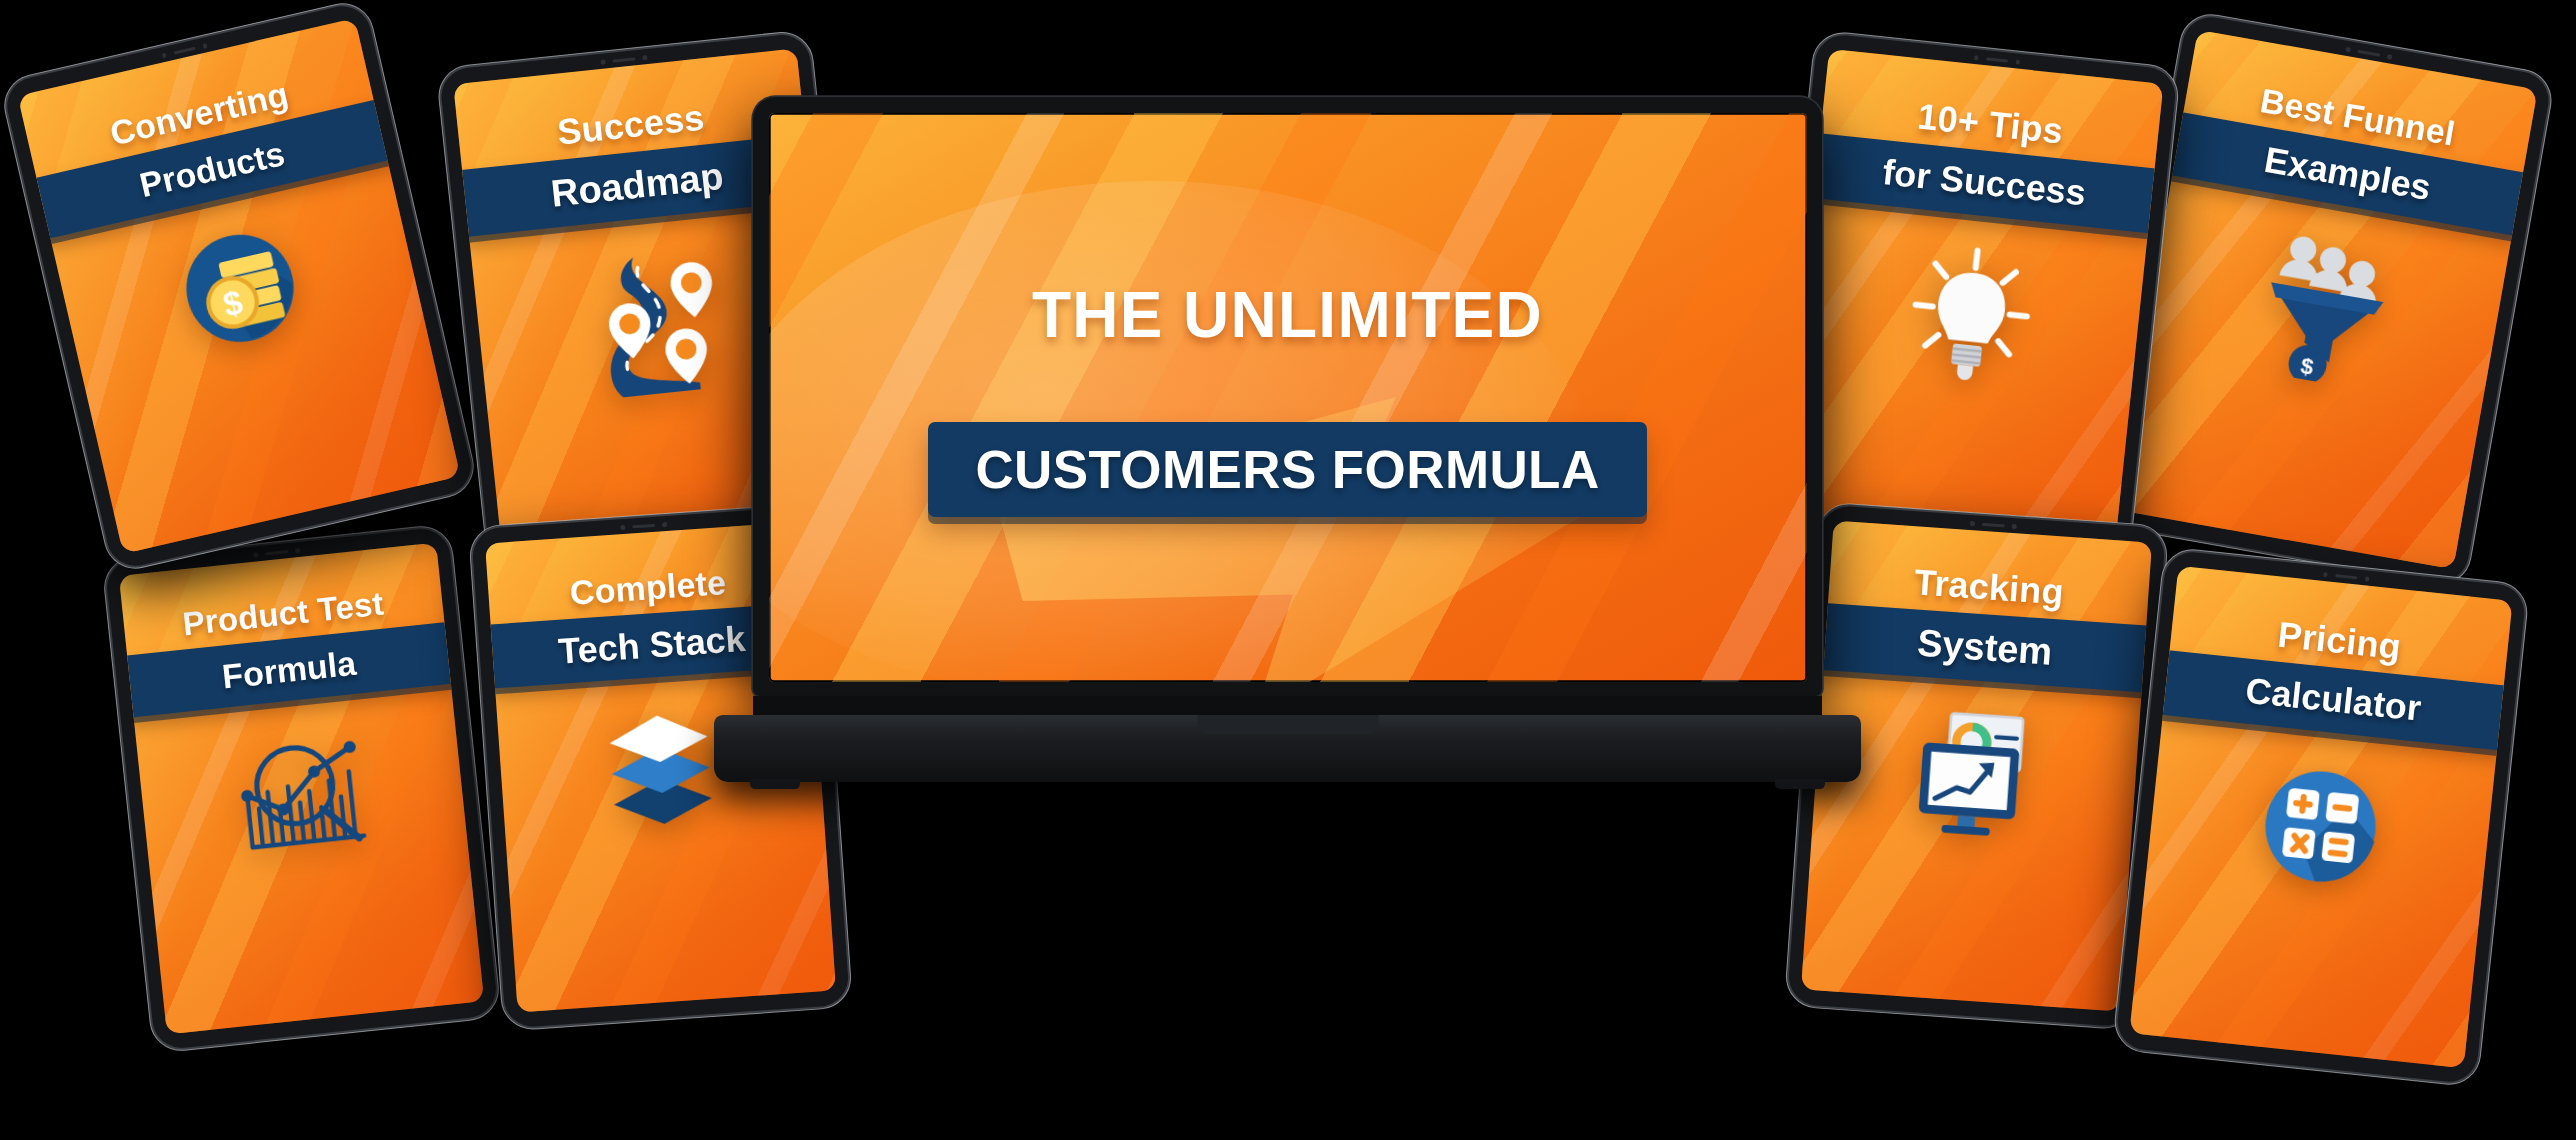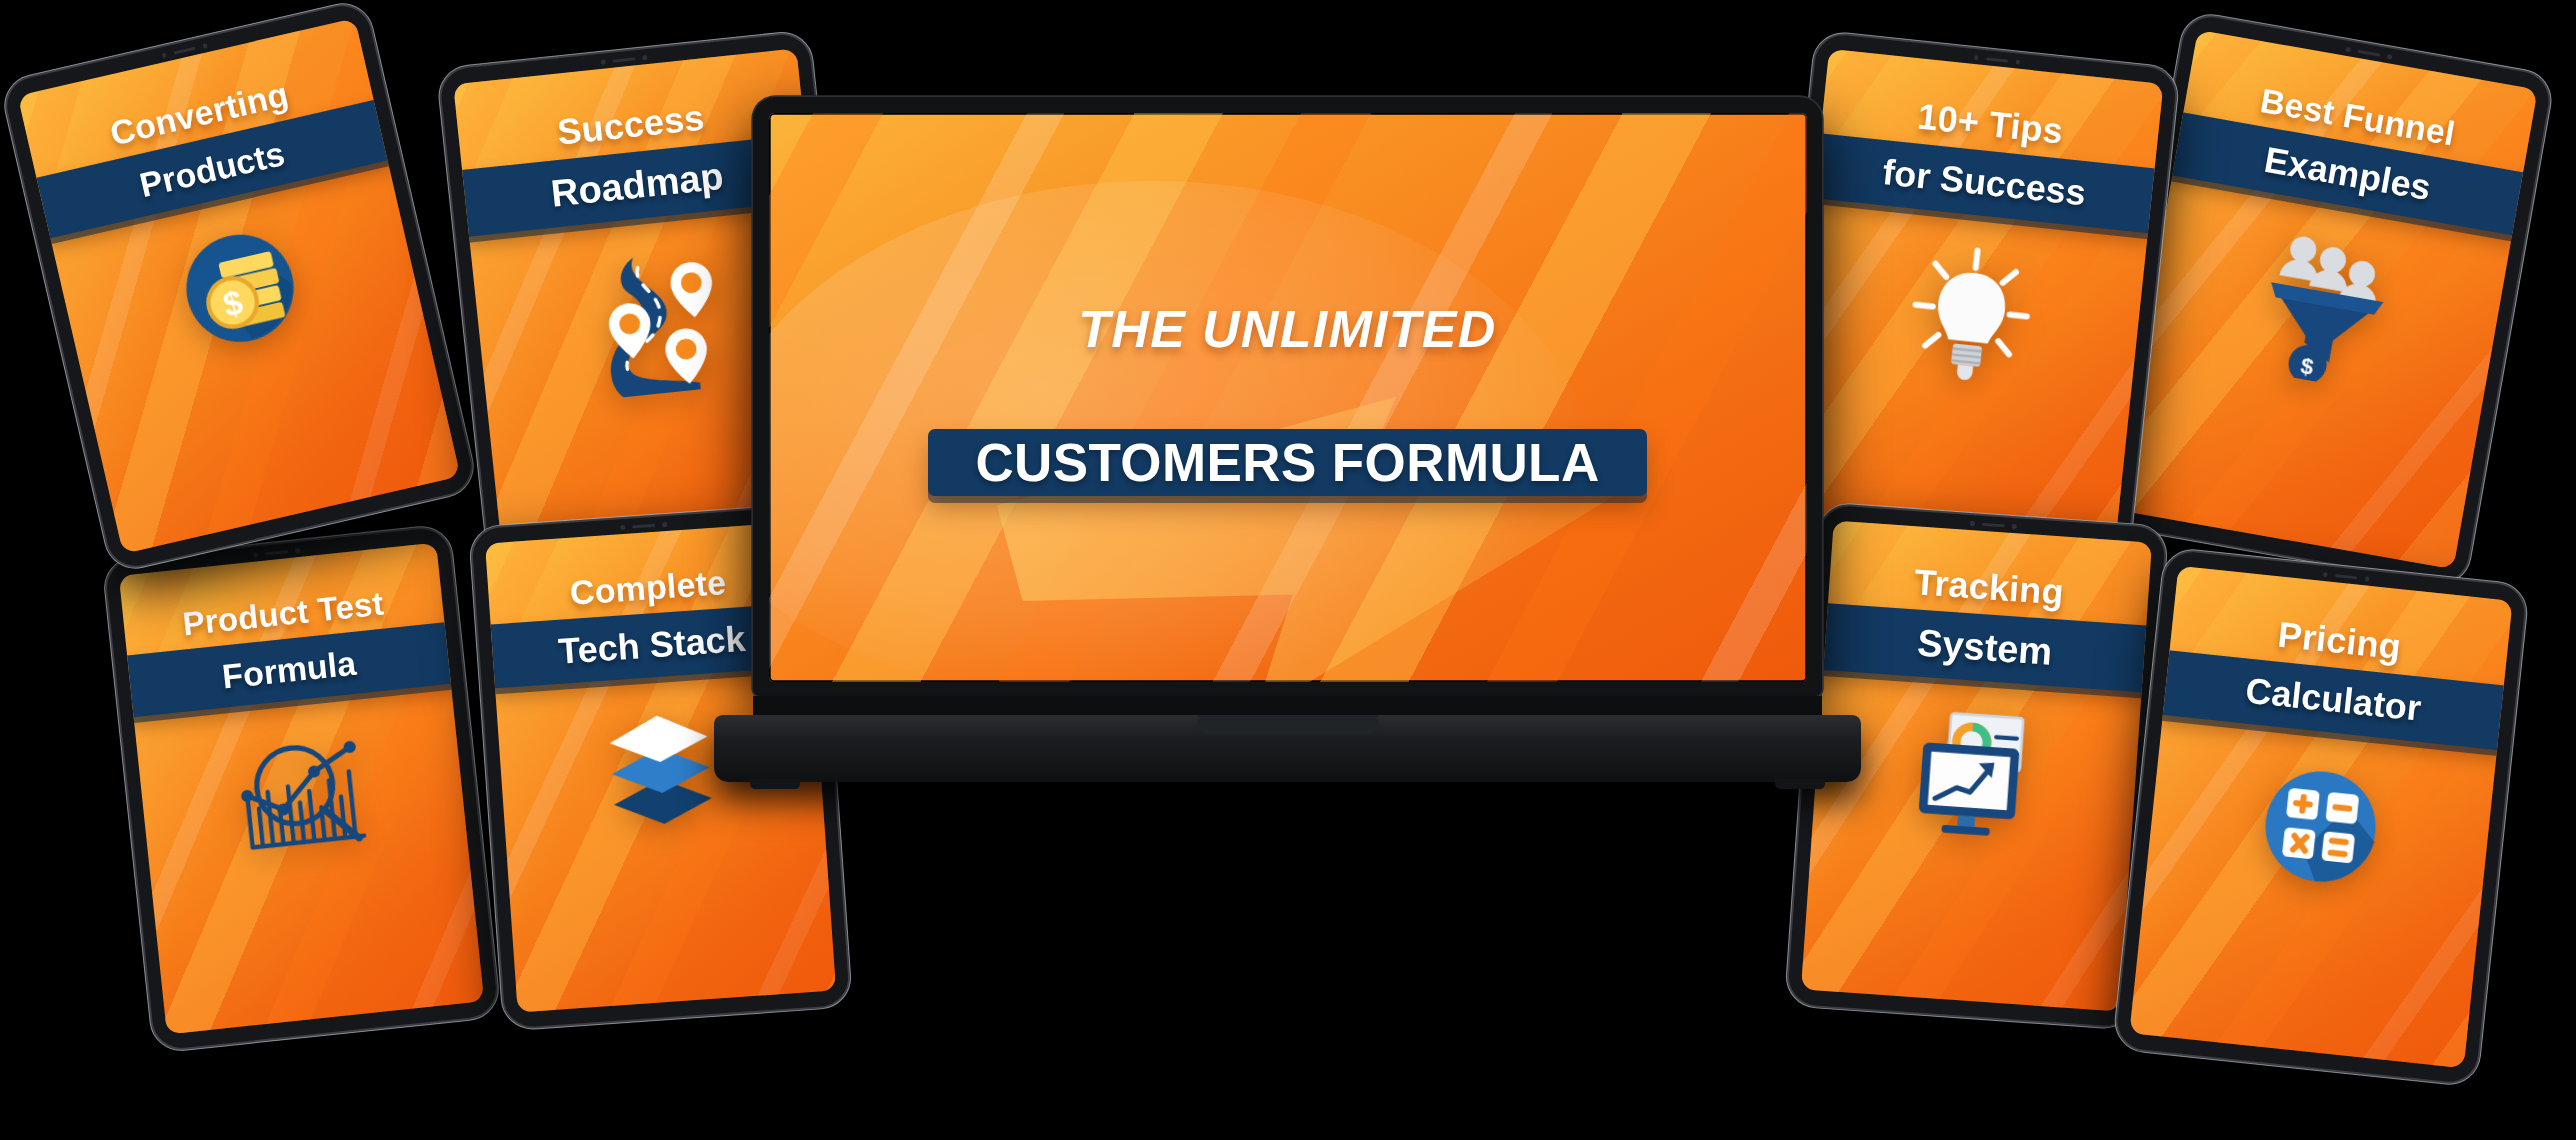--- a/index.html
+++ b/index.html
@@ -65,23 +65,23 @@
        rgba(255,255,255,0) 338px, rgba(255,255,255,0) 431px);}
   #laptop .swoosh{position:absolute;left:-6%;top:12%;width:86%;height:92%;
      border-radius:50% 50% 50% 50%/60% 60% 40% 40%;
      background:radial-gradient(ellipse at 38% 40%, rgba(255,255,255,.22) 0%, rgba(255,255,255,.10) 48%, rgba(255,255,255,0) 70%);
      box-shadow:inset 0 0 0 0 rgba(0,0,0,0);}
   #laptop .swoosh2{position:absolute;left:22%;top:50%;width:62%;height:56%;
      background:linear-gradient(110deg, rgba(255,214,110,.55), rgba(255,188,70,.18));
      clip-path:polygon(0 34%, 62% 0, 57% 24%, 100% 26%, 40% 100%, 46% 62%, 4% 64%);}
   #laptop .lcontent{position:absolute;inset:0;z-index:5;display:flex;flex-direction:column;
      align-items:center;justify-content:center;gap:26px;}
-  #laptop .ltitle{font-size:52px;font-weight:700;font-style:italic;color:#fff;letter-spacing:1.3px;
+  #laptop .ltitle{font-size:64px;font-weight:700;color:#fff;letter-spacing:1.3px;
      text-shadow:0 5.2px 8.6px rgba(140,50,0,.45);}
-  #laptop .lsub{background:#123a63;border-radius:7px;padding:3px 47px;
+  #laptop .lsub{background:#123a63;border-radius:7px;padding:17px 47px;
      box-shadow:0 7px 0 rgba(8,34,60,.5), 0 14px 24px rgba(90,35,0,.35);margin-top:44px;}
   #laptop .lsub span{font-size:53px;font-weight:700;color:#fff;letter-spacing:0.4px;
      text-shadow:0 3.4px 6px rgba(0,0,0,.35);}
   #laptop .hinge{position:relative;width:1069px;margin:0 auto;height:19px;background:#0d0f11;}
   #laptop .base{position:relative;width:1147px;margin:0 auto;height:67px;
      background:linear-gradient(180deg,#2a2d31 0%,#1a1c1f 38%,#0e1012 100%);
      border-radius:8.6px 8.6px 14px 14px;box-shadow:0 19px 34px rgba(0,0,0,.8);}
   #laptop .notch{position:absolute;left:50%;top:0;transform:translateX(-50%);
      width:181px;height:19px;background:#202328;border-radius:0 0 10.3px 10.3px;}
   #laptop .foot{position:absolute;bottom:-7.8px;width:50px;height:10.3px;background:#121417;border-radius:0 0 5.2px 5.2px;}

